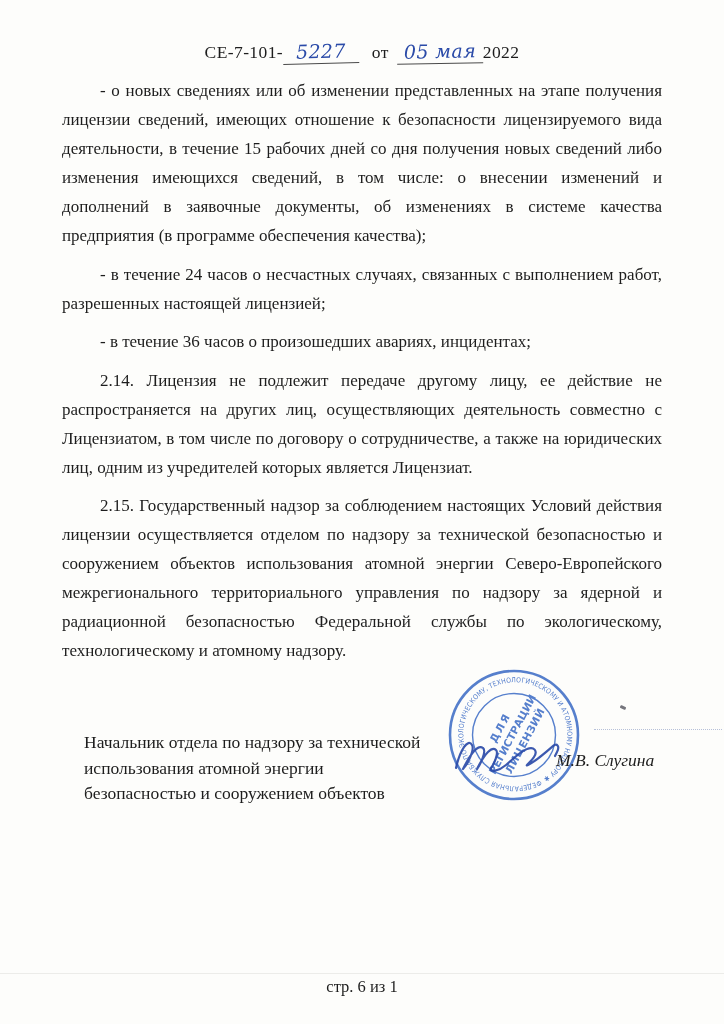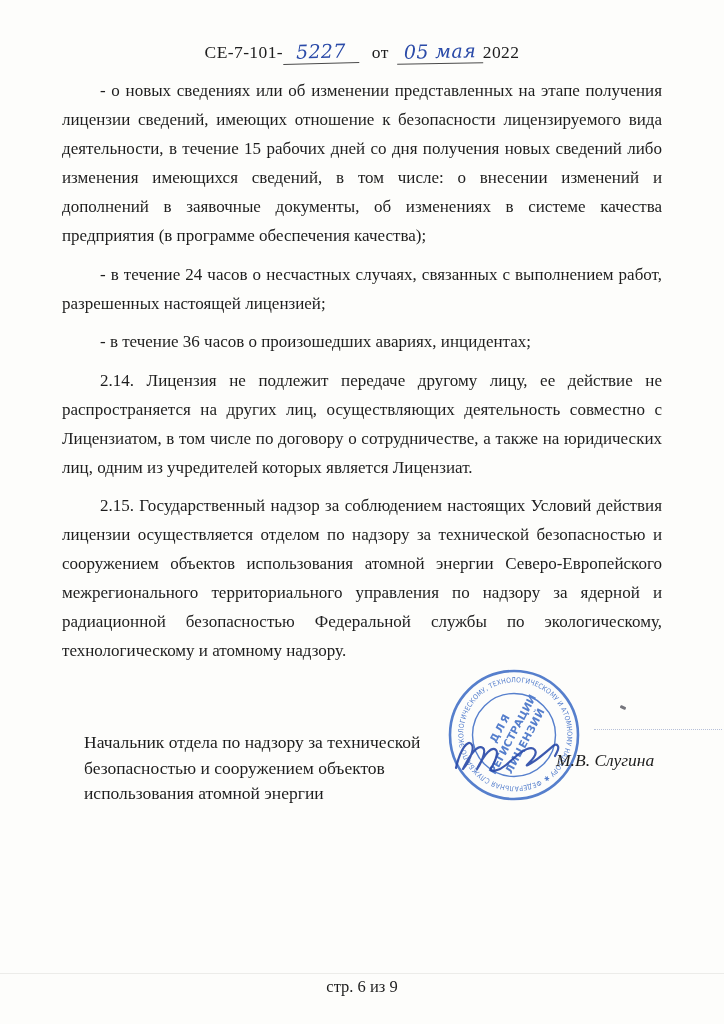--- a/index.html
+++ b/index.html
@@ -95,22 +95,22 @@
   <div class="doc-body">
     <p>- о новых сведениях или об изменении представленных на этапе получения лицензии сведений, имеющих отношение к безопасности лицензируемого вида деятельности, в течение 15 рабочих дней со дня получения новых сведений либо изменения имеющихся сведений, в том числе: о внесении изменений и дополнений в заявочные документы, об изменениях в системе качества предприятия (в программе обеспечения качества);</p>
     <p>- в течение 24 часов о несчастных случаях, связанных с выполнением работ, разрешенных настоящей лицензией;</p>
     <p>- в течение 36 часов о произошедших авариях, инцидентах;</p>
     <p>2.14. Лицензия не подлежит передаче другому лицу, ее действие не распространяется на других лиц, осуществляющих деятельность совместно с Лицензиатом, в том числе по договору о сотрудничестве, а также на юридических лиц, одним из учредителей которых является Лицензиат.</p>
     <p>2.15. Государственный надзор за соблюдением настоящих Условий действия лицензии осуществляется отделом по надзору за технической безопасностью и сооружением объектов использования атомной энергии Северо-Европейского межрегионального территориального управления по надзору за ядерной и радиационной безопасностью Федеральной службы по экологическому, технологическому и атомному надзору.</p>
   </div>
 
   <div class="sig-title">
     <div>Начальник отдела по надзору за технической</div>
+    <div>использования атомной энергии</div>
     <div>безопасностью и сооружением объектов</div>
-    <div>использования атомной энергии</div>
   </div>
 
   <svg class="stamp-svg" width="136" height="136" viewBox="0 0 136 136">
     <circle class="stamp-ring" cx="68" cy="68" r="64" stroke-width="2.6"></circle>
     <circle class="stamp-ring" cx="68" cy="68" r="41.5" stroke-width="1.4"></circle>
     <defs>
       <path id="ringPath" d="M 94 113 A 52 52 0 1 1 95.6 112.1"></path>
     </defs>
     <text class="stamp-text ring-label">
       <textPath href="#ringPath" startOffset="0" textLength="322" lengthAdjust="spacingAndGlyphs">ФЕДЕРАЛЬНАЯ СЛУЖБА ПО ЭКОЛОГИЧЕСКОМУ, ТЕХНОЛОГИЧЕСКОМУ И АТОМНОМУ НАДЗОРУ ✱</textPath>
@@ -138,15 +138,15 @@
       C 113 23, 116 26, 113 32
       L 111 36"></path>
   </svg>
 
   <div class="dotted-line"></div>
   <div class="ink-speck"></div>
 
   <div class="sig-name">М.В. Слугина</div>
 
   <div class="footer-line"></div>
-  <div class="doc-footer">стр. 6 из 9</div>
+  <div class="doc-footer">стр. 6 из 1</div>
 
 </div>
 
 </body></html>

